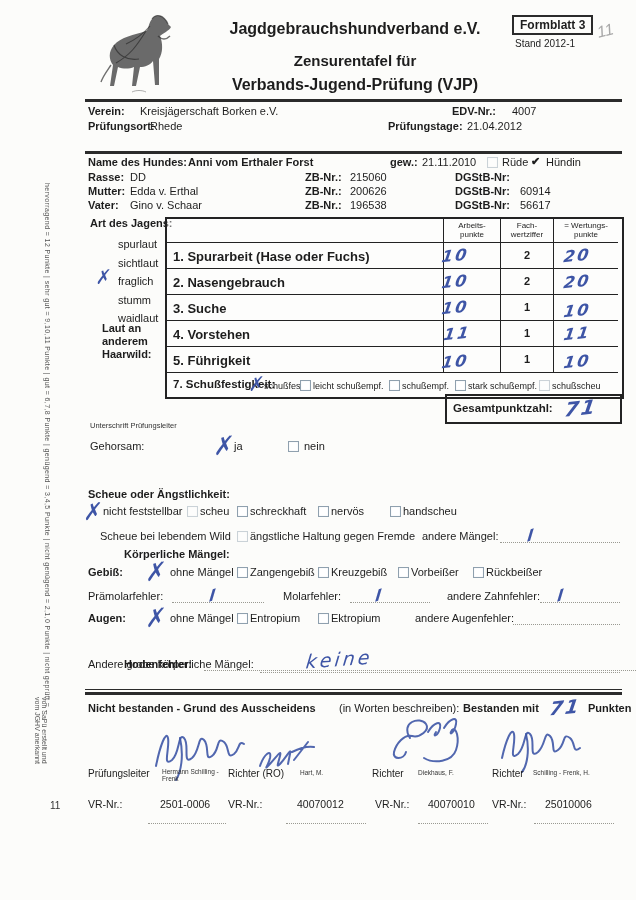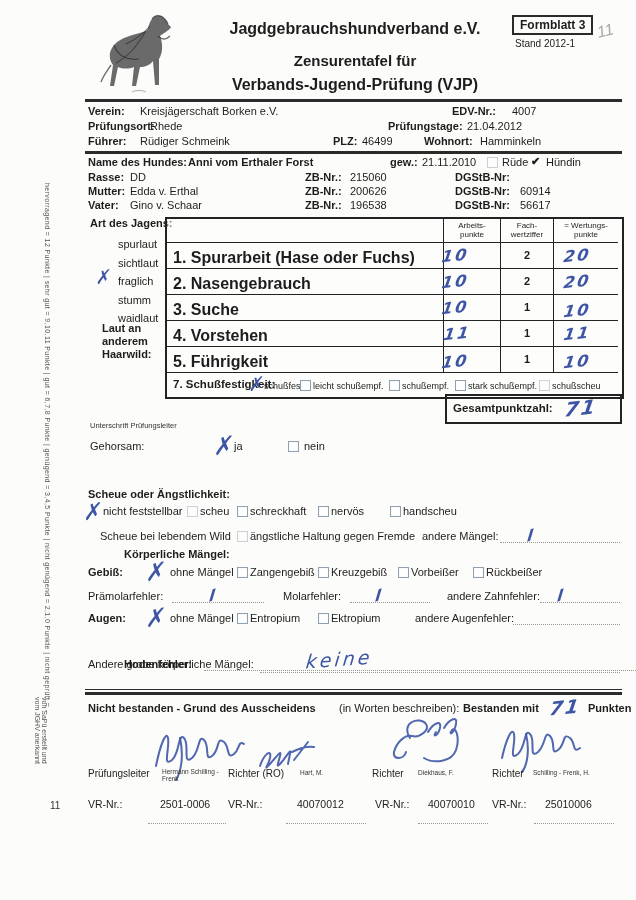--- a/index.html
+++ b/index.html
@@ -20,21 +20,21 @@
        transform:rotate(-18deg) scaleX(2.2);font-family:"DejaVu Sans",sans-serif;line-height:1;}
   .hwword{position:absolute;color:#3e55a6;font-size:19px;font-style:italic;
        transform:rotate(-4deg) skewX(-10deg);font-family:"DejaVu Sans",sans-serif;letter-spacing:3px;}
   .dots{position:absolute;border-bottom:1px dotted #9a9a92;height:12px;}
   .fs11{font-size:11px;} .fs10{font-size:10px;}
   .stable{position:absolute;left:165px;top:217px;width:455px;border:2px solid #232323;
           display:grid;grid-template-columns:276px 57px 53px 65px;background:rgba(255,255,255,.4);}
   .hc{font-size:8px;line-height:9px;text-align:center;white-space:pre-line;padding-top:2px;height:21px;
       border-bottom:1px solid #232323;}
   .hc.first{border-bottom:1px solid #232323;}
-  .sc{font-size:16px;font-weight:bold;padding:6px 0 0 6px;height:19px;border-bottom:1px solid #232323;}
+  .sc{font-size:13px;font-weight:bold;padding:6px 0 0 6px;height:19px;border-bottom:1px solid #232323;}
   .vc{position:relative;border-left:1px solid #232323;border-bottom:1px solid #232323;}
   .fach{text-align:center;font-weight:bold;font-size:11px;padding-top:6px;}
   .row6{grid-column:1 / -1;position:relative;height:24px;font-size:9px;}
   .gbox{position:absolute;left:445px;top:394px;width:173px;height:26px;border:2px solid #232323;}
   .sig{stroke:#3e56a6;stroke-width:2;fill:none;stroke-linecap:round;stroke-linejoin:round;opacity:.9;}
   .tinyname{position:absolute;font-size:6.5px;color:#333;line-height:7px;}
 </style>
 </head>
 <body>
 
@@ -67,28 +67,20 @@
     <span class="abs b" style="left:0">Verein:</span>
     <span class="abs" style="left:52px">Kreisjägerschaft Borken e.V.</span>
     <span class="abs b" style="left:364px">EDV-Nr.:</span>
     <span class="abs" style="left:424px">4007</span>
   </div>
   <div class="abs fs11" style="left:88px;top:120px;width:534px;height:14px;">
     <span class="abs b" style="left:0">Prüfungsort:</span>
     <span class="abs" style="left:62px">Rhede</span>
     <span class="abs b" style="left:300px">Prüfungstage:</span>
     <span class="abs" style="left:379px">21.04.2012</span>
-  </div>
-  <div class="abs fs11" style="left:88px;top:135px;width:534px;height:14px;">
-    <span class="abs b" style="left:0">Führer:</span>
-    <span class="abs" style="left:52px">Rüdiger Schmeink</span>
-    <span class="abs b" style="left:245px">PLZ:</span>
-    <span class="abs" style="left:274px">46499</span>
-    <span class="abs b" style="left:336px">Wohnort:</span>
-    <span class="abs" style="left:392px">Hamminkeln</span>
   </div>
 
   <div class="abs fs11" style="left:88px;top:156px;width:534px;height:14px;">
     <span class="abs b" style="left:0">Name des Hundes:</span>
     <span class="abs b" style="left:100px">Anni vom Erthaler Forst</span>
     <span class="abs b" style="left:302px">gew.:</span>
     <span class="abs" style="left:334px">21.11.2010</span>
     <span class="cb faint abs" style="left:399px;top:1px"></span>
     <span class="abs" style="left:414px">Rüde</span>
     <span class="abs b" style="left:443px;top:-1px">✔</span>

